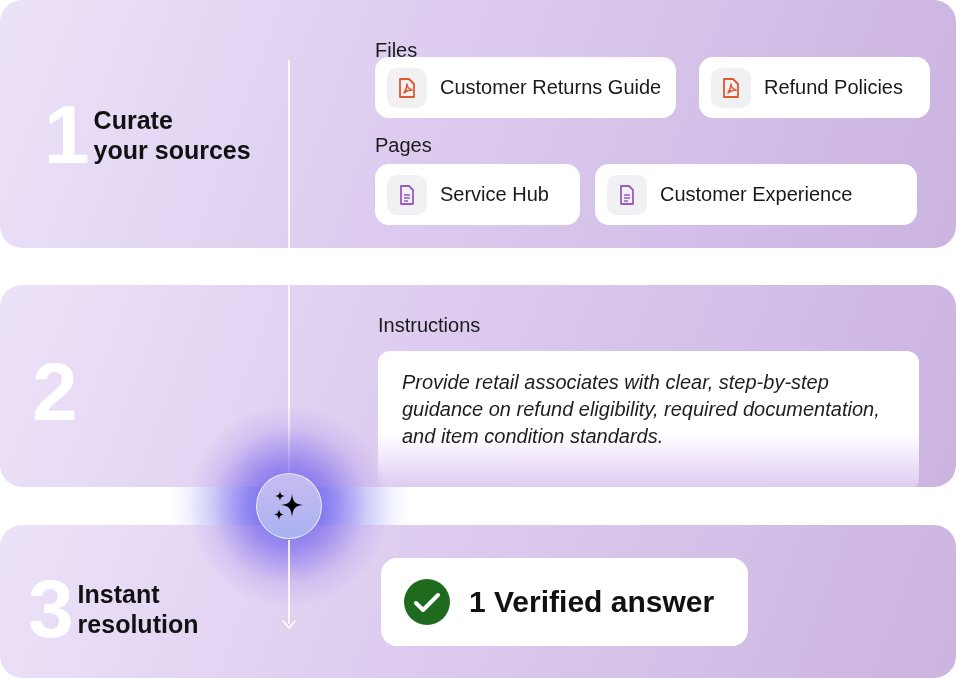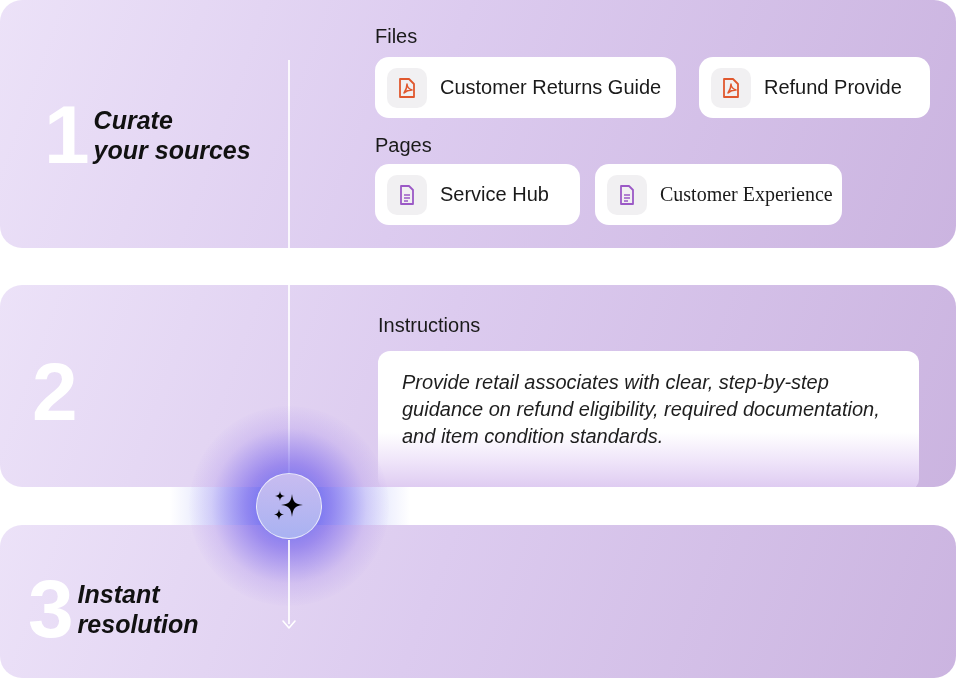--- a/index.html
+++ b/index.html
@@ -4,21 +4,21 @@
 <style>
   html,body{margin:0;padding:0;background:#ffffff;}
   body{width:956px;height:678px;position:relative;overflow:hidden;font-family:"Liberation Sans","DejaVu Sans",sans-serif;}
   .card{position:absolute;left:0;width:956px;border-radius:22px;
     background:linear-gradient(110deg,#ece2f8 0%,#dccbef 45%,#cbb4e0 100%);overflow:hidden;}
   #card1{top:0;height:248px;}
   #card2{top:285px;height:202px;}
   #card3{top:525px;height:153px;}
   .step{position:absolute;display:flex;align-items:center;}
   .step .num{font-weight:700;color:#ffffff;font-size:82px;line-height:1;letter-spacing:-2px;}
-  .step .title{font-weight:700;color:#111111;font-size:25px;line-height:30px;margin-left:6px;font-style:italic;}
+  .step .title{font-weight:700;color:#111111;font-size:25px;line-height:30px;margin-left:6px;}
   .title span{display:block;}
   .label{position:absolute;font-size:20px;color:#1a1a1a;}
   .chip{position:absolute;height:61px;background:#ffffff;border-radius:14px;display:flex;align-items:center;box-sizing:border-box;padding-left:12px;}
   .chip .ico{width:40px;height:40px;border-radius:10px;background:#f1f0f2;display:flex;align-items:center;justify-content:center;}
   .chip .txt{margin-left:13px;font-size:20px;color:#1a1a1a;white-space:nowrap;}
   .instr-box{position:absolute;left:378px;top:66px;width:541px;height:140px;border-radius:12px;
     background:linear-gradient(180deg,#ffffff 0%,#ffffff 58%,#eee3f9 80%,#dcc8f0 100%);font-style:italic;}
   .instr-text{position:absolute;left:24px;top:18px;width:500px;font-size:20px;line-height:27px;color:#1e1e1e;}
   .answer{position:absolute;left:381px;top:33px;width:367px;height:88px;background:#ffffff;border-radius:16px;display:flex;align-items:center;box-sizing:border-box;padding-left:22px;}
   .answer .txt{margin-left:18px;font-size:30px;font-weight:700;color:#111;}
@@ -36,55 +36,55 @@
 
 <div class="card" id="card1">
   <div class="step" style="left:44px;top:94px;">
     <div class="num">1</div>
     <div class="title">
       <span>Curate</span>
       <span>your sources</span>
     </div>
   </div>
 
-  <div class="label" style="left:375px;top:25px;">Files</div>
+  <div class="label" style="left:375px;top:39px;">Files</div>
 
   <div class="chip" style="left:375px;top:57px;width:301px;">
     <div class="ico">
       <svg width="18" height="20" viewBox="0 0 18 20">
           <path d="M2 1h9l5 5v13H2z" fill="none" stroke="#e0582f" stroke-width="1.8" stroke-linejoin="round"></path>
           <path d="M6 15c2-3 3-6 3-9 0 3 2 5 5 6-3 0-6 1-8 3z" fill="none" stroke="#e0582f" stroke-width="1.5" stroke-linejoin="round"></path>
         </svg>
     </div>
     <span class="txt">Customer Returns Guide</span>
   </div>
 
   <div class="chip" style="left:699px;top:57px;width:231px;">
     <div class="ico">
       <svg width="18" height="20" viewBox="0 0 18 20">
           <path d="M2 1h9l5 5v13H2z" fill="none" stroke="#e0582f" stroke-width="1.8" stroke-linejoin="round"></path>
           <path d="M6 15c2-3 3-6 3-9 0 3 2 5 5 6-3 0-6 1-8 3z" fill="none" stroke="#e0582f" stroke-width="1.5" stroke-linejoin="round"></path>
         </svg>
     </div>
-    <span class="txt">Refund Provide</span>
+    <span class="txt">Refund Policies</span>
   </div>
 
   <div class="label" style="left:375px;top:134px;text-align:center;">Pages</div>
 
   <div class="chip" style="left:375px;top:164px;width:205px;">
     <div class="ico">
       <svg width="16" height="20" viewBox="0 0 16 20">
           <path d="M2 1h8l4 4v14H2z" fill="none" stroke="#9b59c6" stroke-width="1.8" stroke-linejoin="round"></path>
           <path d="M5 10h6M5 13h6M5 16h4" stroke="#9b59c6" stroke-width="1.6"></path>
         </svg>
     </div>
     <span class="txt">Service Hub</span>
   </div>
 
-  <div class="chip" style="left:595px;top:164px;width:247px;font-family:Liberation Serif, serif;">
+  <div class="chip" style="left:595px;top:164px;width:322px;">
     <div class="ico">
       <svg width="16" height="20" viewBox="0 0 16 20">
           <path d="M2 1h8l4 4v14H2z" fill="none" stroke="#9b59c6" stroke-width="1.8" stroke-linejoin="round"></path>
           <path d="M5 10h6M5 13h6M5 16h4" stroke="#9b59c6" stroke-width="1.6"></path>
         </svg>
     </div>
     <span class="txt">Customer Experience</span>
   </div>
 </div>
 
@@ -99,20 +99,27 @@
 </div>
 
 <div class="card" id="card3">
   <div class="step" style="left:28px;top:43px;">
     <div class="num">3</div>
     <div class="title">
       <span>Instant</span>
       <span>resolution</span>
     </div>
   </div>
+  <div class="answer">
+    <svg width="48" height="48" viewBox="0 0 48 48">
+        <circle cx="24" cy="24" r="23" fill="#1f6b1d"></circle>
+        <path d="M13 25l7 7 15-15" fill="none" stroke="#ffffff" stroke-width="4" stroke-linecap="round" stroke-linejoin="round"></path>
+      </svg>
+    <span class="txt">1 Verified answer</span>
+  </div>
 </div>
 
 <div class="vline" style="top:60px;height:420px;"></div>
 <div class="hband"></div>
 <div class="glow"></div>
 <div class="vline" style="top:540px;height:84px;"></div>
 <svg class="arrow" viewBox="0 0 16 20">
     <path d="M2 11l6 7 6-7" fill="none" stroke="#ffffff" stroke-width="1.6" stroke-linecap="round" stroke-linejoin="round"></path>
   </svg>
 <div class="sparkle">

